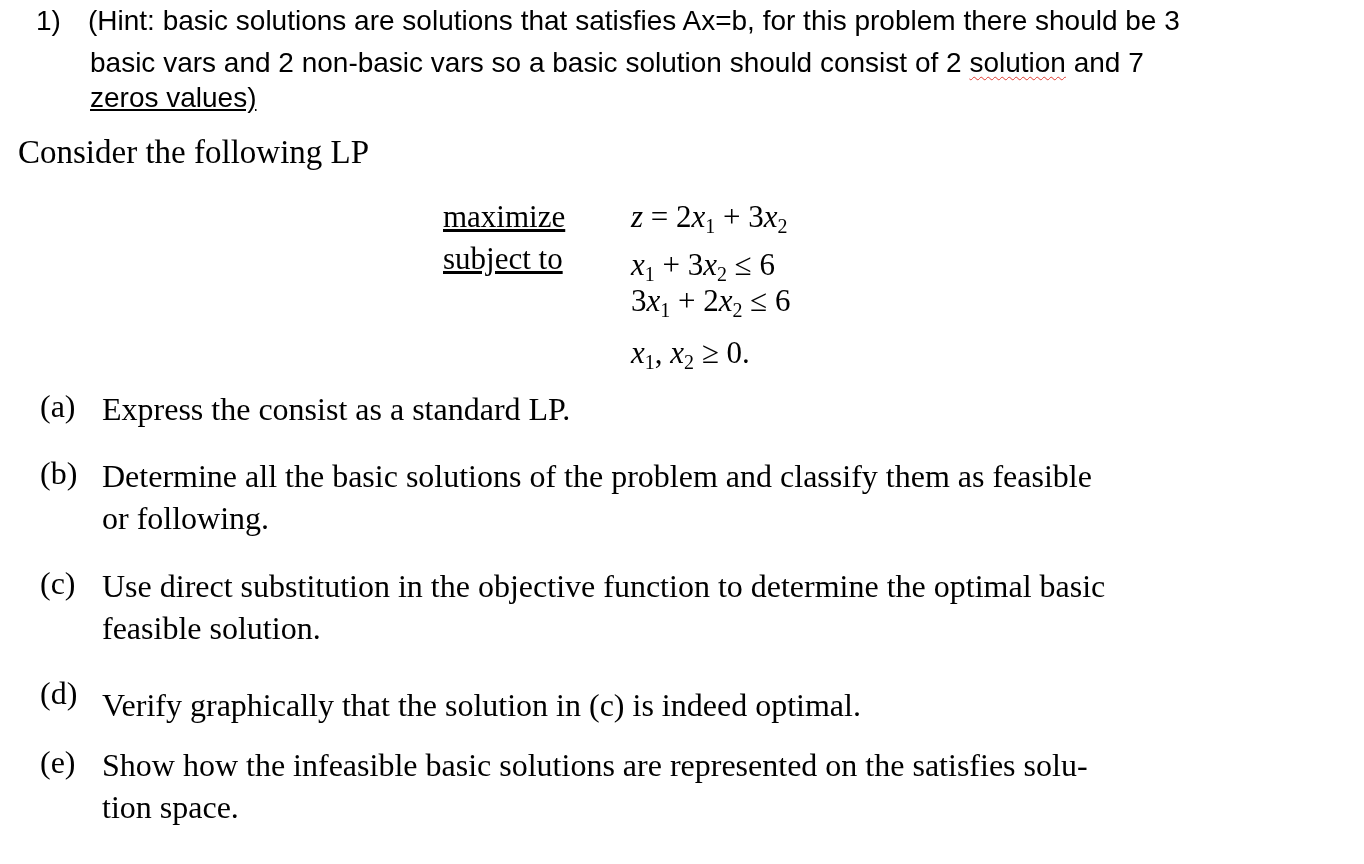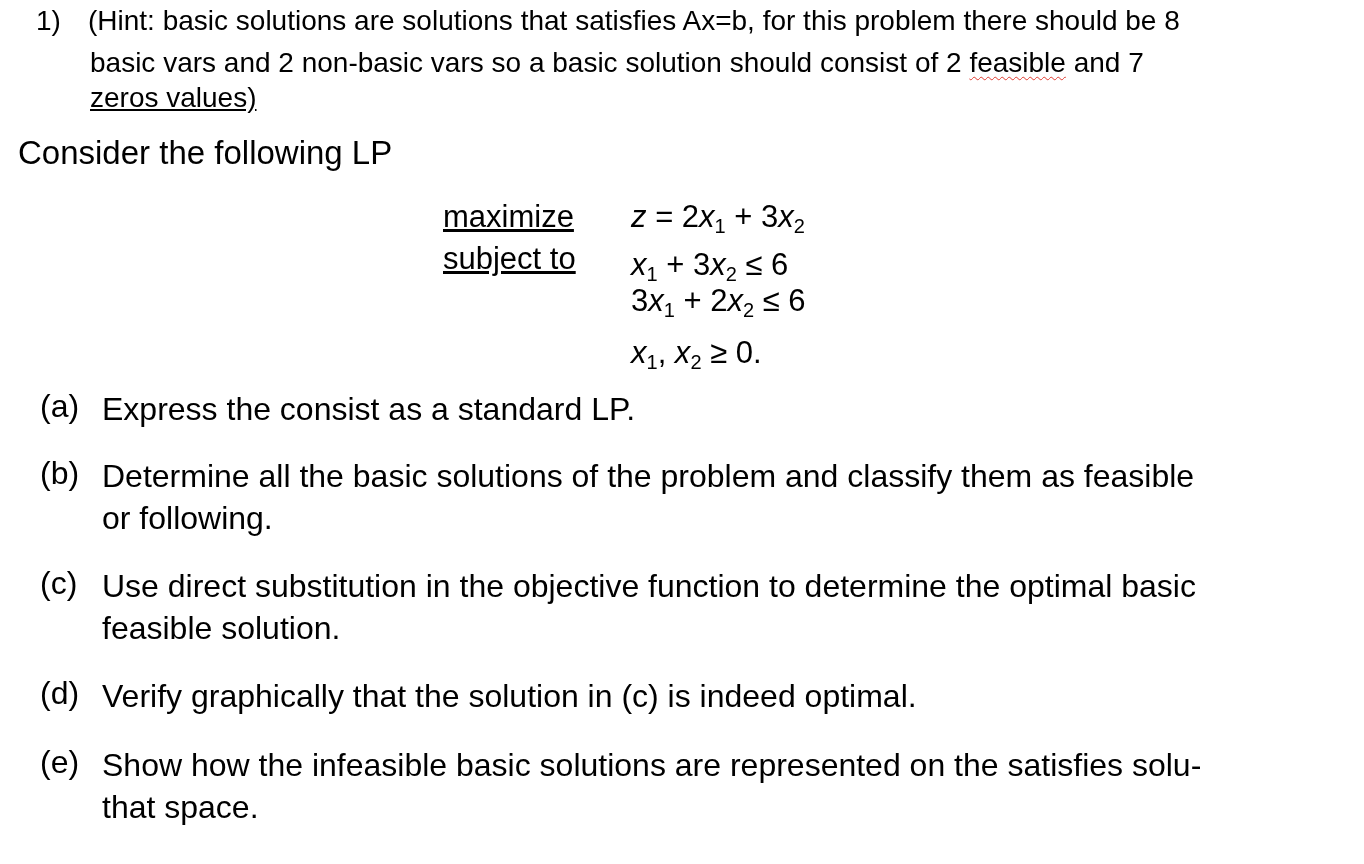--- a/index.html
+++ b/index.html
@@ -4,40 +4,40 @@
 <style>
   html, body { margin:0; padding:0; background:#ffffff; }
   body { width:1364px; height:864px; position:relative; overflow:hidden; color:#000; }
   .hint { position:absolute; left:0; top:0; width:1364px; font-family:"Liberation Sans", sans-serif; font-size:28px; line-height:42px; }
   .hint .num { position:absolute; left:36px; top:0; }
   .hint .line { position:absolute; left:90px; white-space:nowrap; }
   .hint .l1 { top:0; left:88px; }
   .hint .l2 { top:42px; }
   .hint .l3 { top:77px;text-decoration:underline; }
   .squiggle { text-decoration: underline wavy #e03a2f; text-decoration-thickness:1px; text-underline-offset:4px; }
-  .serif { font-family:Liberation Sans, sans-serif; }
+  .serif { font-family:Liberation Serif, serif; }
   .consider { position:absolute; left:18px; top:134px; font-size:33px; white-space:nowrap; }
   .lp { position:absolute; left:443px; top:196px; font-size:31px; }
   .lp .row { position:absolute; white-space:nowrap; height:42px; line-height:42px; }
   .lp .lbl { left:0;text-decoration:underline; }
   .lp .expr { left:188px; font-style:italic; }
   .lp .expr .n { font-style:normal; }
   .lp sub { font-size:20px; font-style:normal; vertical-align:-6px; line-height:0; }
   .parts { position:absolute; left:40px; top:0; font-size:32px; }
   .part { position:absolute; left:0; white-space:nowrap; }
   .part .lab { position:absolute; left:0; }
   .part .txt { position:absolute; left:62px; line-height:42px; }
 </style>
 </head>
 <body>
 
 <div class="hint">
   <span class="num">1)</span>
-  <span class="line l1">(Hint: basic solutions are solutions that satisfies Ax=b, for this problem there should be 8</span>
-  <span class="line l2"><span>basic vars and 2 non-basic vars so a basic solution should consist of 2 </span><span class="squiggle">feasible</span><span> and 7</span></span>
+  <span class="line l1">(Hint: basic solutions are solutions that satisfies Ax=b, for this problem there should be 3</span>
+  <span class="line l2"><span>basic vars and 2 non-basic vars so a basic solution should consist of 2 </span><span class="squiggle">solution</span><span> and 7</span></span>
   <span class="line l3">zeros values)</span>
 </div>
 
 <div class="consider serif">Consider the following LP</div>
 
 <div class="lp serif">
   <div class="row lbl" style="top:0">maximize</div>
   <div class="row lbl" style="top:42px">subject to</div>
   <div class="row expr" style="top:0">z <span class="n">=</span> <span class="n">2</span>x<sub>1</sub> <span class="n">+</span> <span class="n">3</span>x<sub>2</sub></div>
   <div class="row expr" style="top:48px">x<sub>1</sub> <span class="n">+</span> <span class="n">3</span>x<sub>2</sub> <span class="n">≤ 6</span></div>
@@ -55,20 +55,20 @@
     <span class="txt" style="top:0">Determine all the basic solutions of the problem and classify them as feasible</span>
     <span class="txt" style="top:42px">or following.</span>
   </div>
   <div class="part" style="top:565px">
     <span class="lab">(c)</span>
     <span class="txt" style="top:0">Use direct substitution in the objective function to determine the optimal basic</span>
     <span class="txt" style="top:42px">feasible solution.</span>
   </div>
   <div class="part" style="top:675px">
     <span class="lab">(d)</span>
-    <span class="txt" style="top:0">Verify graphically that the solution in (c) is indeed optimal.</span>
+    <span class="txt" style="top:9px">Verify graphically that the solution in (c) is indeed optimal.</span>
   </div>
   <div class="part" style="top:744px">
     <span class="lab">(e)</span>
     <span class="txt" style="top:0">Show how the infeasible basic solutions are represented on the satisfies solu-</span>
-    <span class="txt" style="top:42px">that space.</span>
+    <span class="txt" style="top:42px">tion space.</span>
   </div>
 </div>
 
 </body></html>

